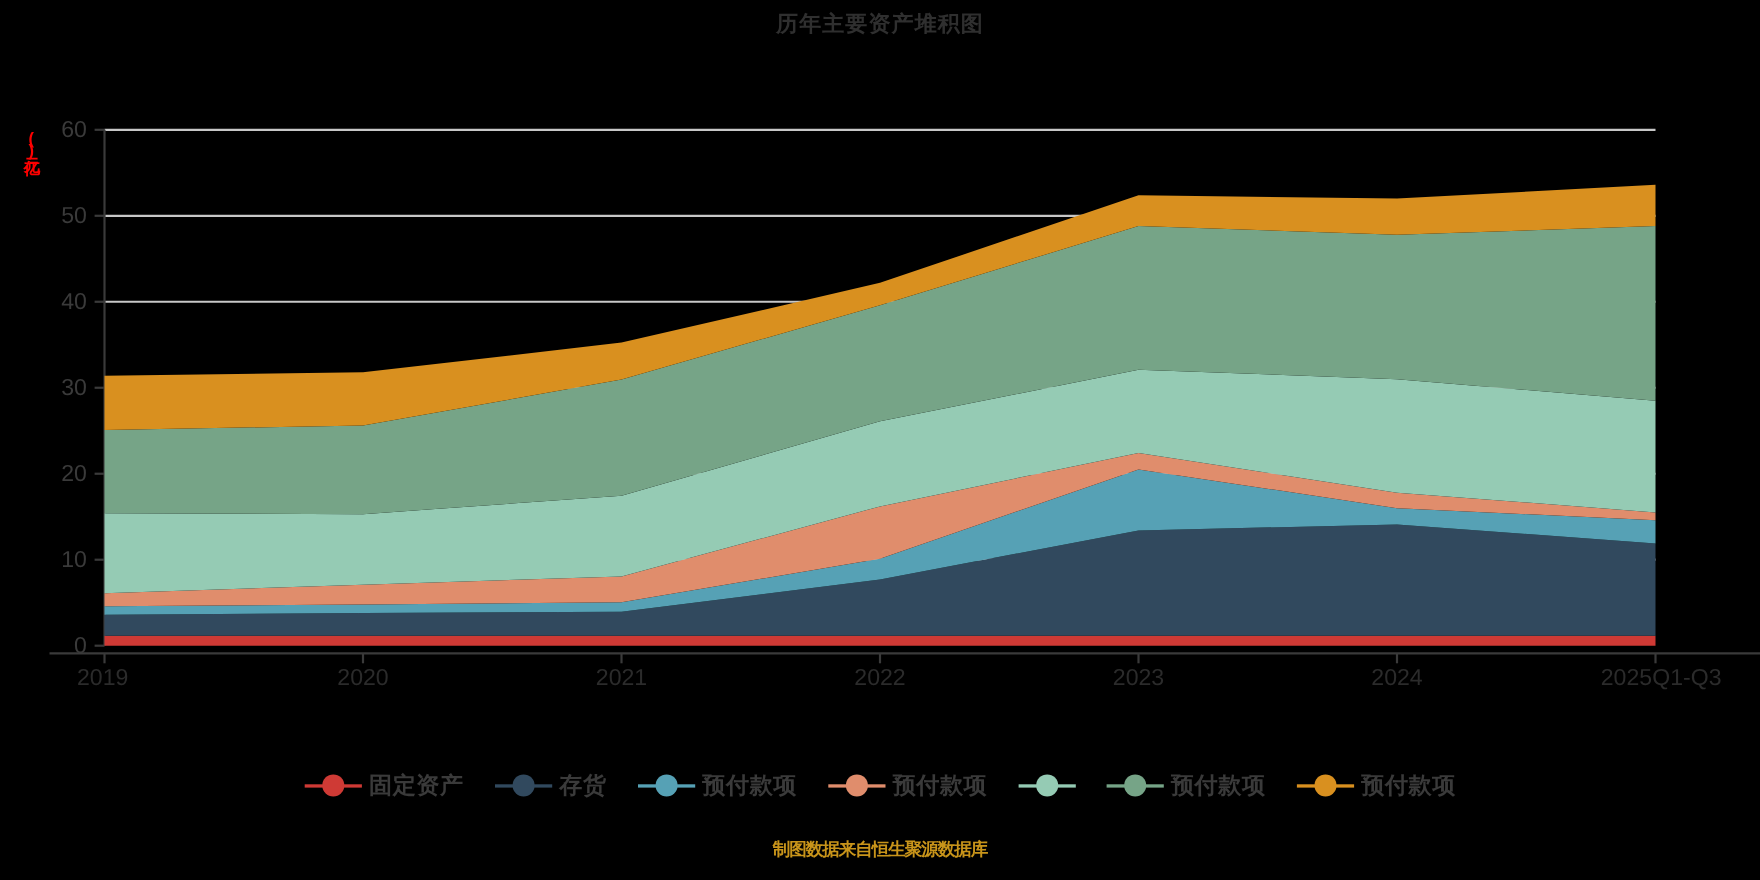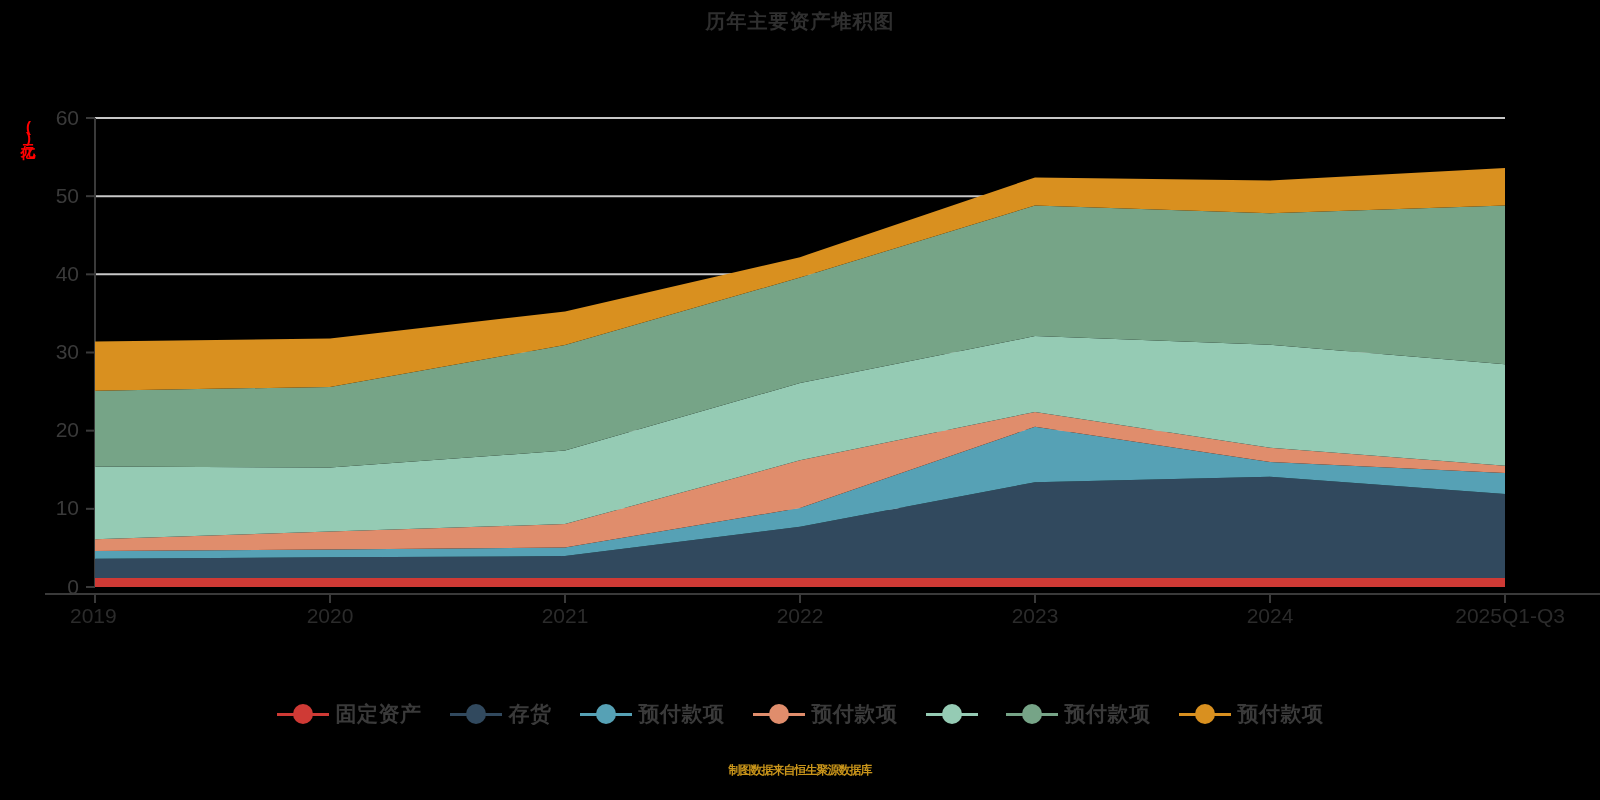--- a/index.html
+++ b/index.html
@@ -108,21 +108,21 @@
     color: #3a3a3a;
     margin-left: 7px;
     letter-spacing: 0.5px;
   }
   .footer-note {
     position: absolute;
     top: 762px;
     left: 0;
     width: 1600px;
     text-align: center;
-    font-size: 12px;
+    font-size: 16px;
     font-weight: bold;
     color: #c8941a;
     letter-spacing: -1px;
     white-space: nowrap;
   }
 </style>
 </head>
 <body>
 
 <div id="chart-root">

